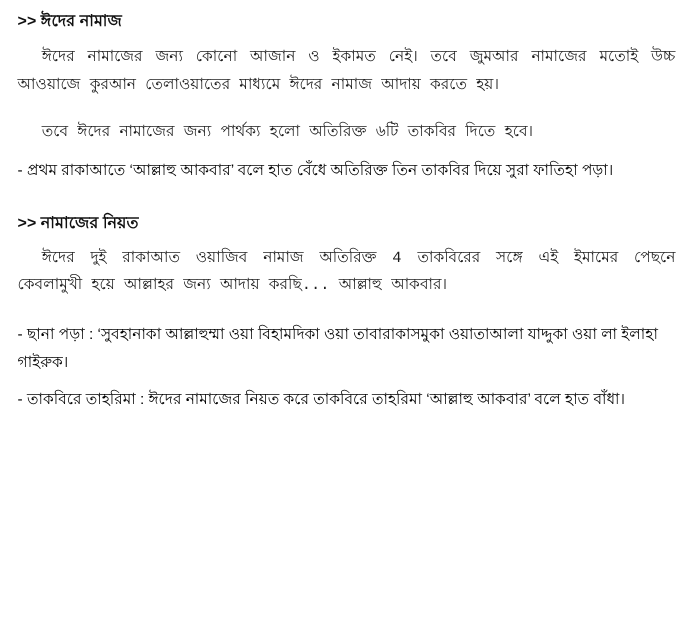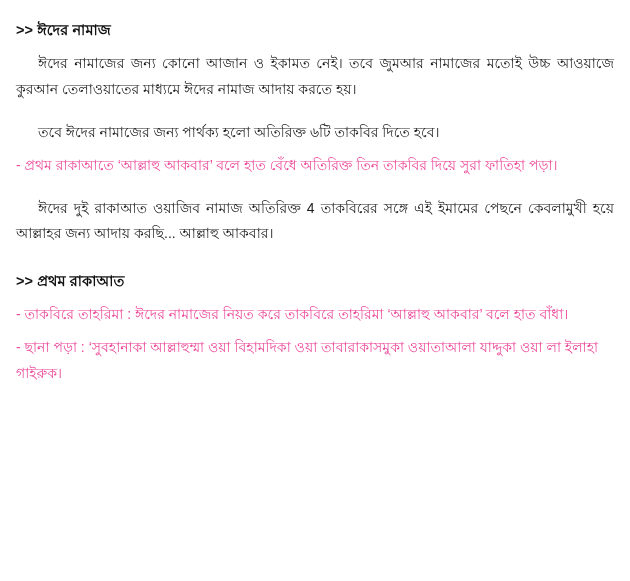--- a/index.html
+++ b/index.html
@@ -11,21 +11,21 @@
     height: 581px;
     background: #ffffff;
     font-family: "Liberation Sans", "DejaVu Sans", sans-serif;
     color: #1a1a1a;
     overflow: hidden;
   }
   .page {
     width: 630px;
     height: 581px;
     box-sizing: border-box;
-    padding: 13px 16px 0 16px;
+    padding: 2px 16px 0 16px;
     position: relative;
   }
   .section {
     margin: 0 0 4px 0;
   }
   .heading {
     font-weight: bold;
     font-size: 14.5px;
     color: #111111;
     margin: 6px 0 8px 0;
@@ -34,32 +34,33 @@
   .heading .marker {
     font-weight: bold;
     margin-right: 4px;
   }
   .para {
     font-size: 14px;
     line-height: 1.85;
     color: #1c1c1c;
     margin: 0 0 7px 0;
     text-align: left;
+    font-family: Liberation Mono, monospace;
   }
   .para.justify {
     text-align: justify;
     text-justify: inter-word;
   }
   .indent-first {
     text-indent: 22px;
   }
   .bullet {
     font-size: 14px;
     line-height: 1.85;
-    color: #ec4899;
+    color: #000000;
     margin: 0 0 7px 0;
   }
   .gap-md { height: 10px; }
 </style>
 </head>
 <body>
 
 <div class="page">
 
   <div class="section">
@@ -72,27 +73,27 @@
   <div class="gap-md"></div>
 
   <div class="section">
     <div class="para justify indent-first">তবে ঈদের নামাজের জন্য পার্থক্য হলো অতিরিক্ত ৬টি তাকবির দিতে হবে।</div>
     <div class="bullet">- প্রথম রাকাআতে ‘আল্লাহু আকবার’ বলে হাত বেঁধে অতিরিক্ত তিন তাকবির দিয়ে সুরা ফাতিহা পড়া।</div>
   </div>
 
   <div class="gap-md"></div>
 
   <div class="section">
+    <div class="heading">
+      <span class="marker">&gt;&gt;</span><span>নামাজের নিয়ত</span>
+    </div>
     <div class="para justify indent-first">ঈদের দুই রাকাআত ওয়াজিব নামাজ অতিরিক্ত 4 তাকবিরের সঙ্গে এই ইমামের পেছনে কেবলামুখী হয়ে আল্লাহর জন্য আদায় করছি... আল্লাহু আকবার।</div>
   </div>
 
   <div class="gap-md"></div>
 
   <div class="section">
-    <div class="heading">
-      <span class="marker">&gt;&gt;</span><span>প্রথম রাকাআত</span>
-    </div>
+    <div class="bullet">- ছানা পড়া : ‘সুবহানাকা আল্লাহুম্মা ওয়া বিহামদিকা ওয়া তাবারাকাসমুকা ওয়াতাআলা যাদ্দুকা ওয়া লা ইলাহা গাইরুক।</div>
     <div class="bullet">- তাকবিরে তাহরিমা : ঈদের নামাজের নিয়ত করে তাকবিরে তাহরিমা ‘আল্লাহু আকবার’ বলে হাত বাঁধা।</div>
-    <div class="bullet">- ছানা পড়া : ‘সুবহানাকা আল্লাহুম্মা ওয়া বিহামদিকা ওয়া তাবারাকাসমুকা ওয়াতাআলা যাদ্দুকা ওয়া লা ইলাহা গাইরুক।</div>
 
   </div>
 
 </div>
 
 </body></html>

